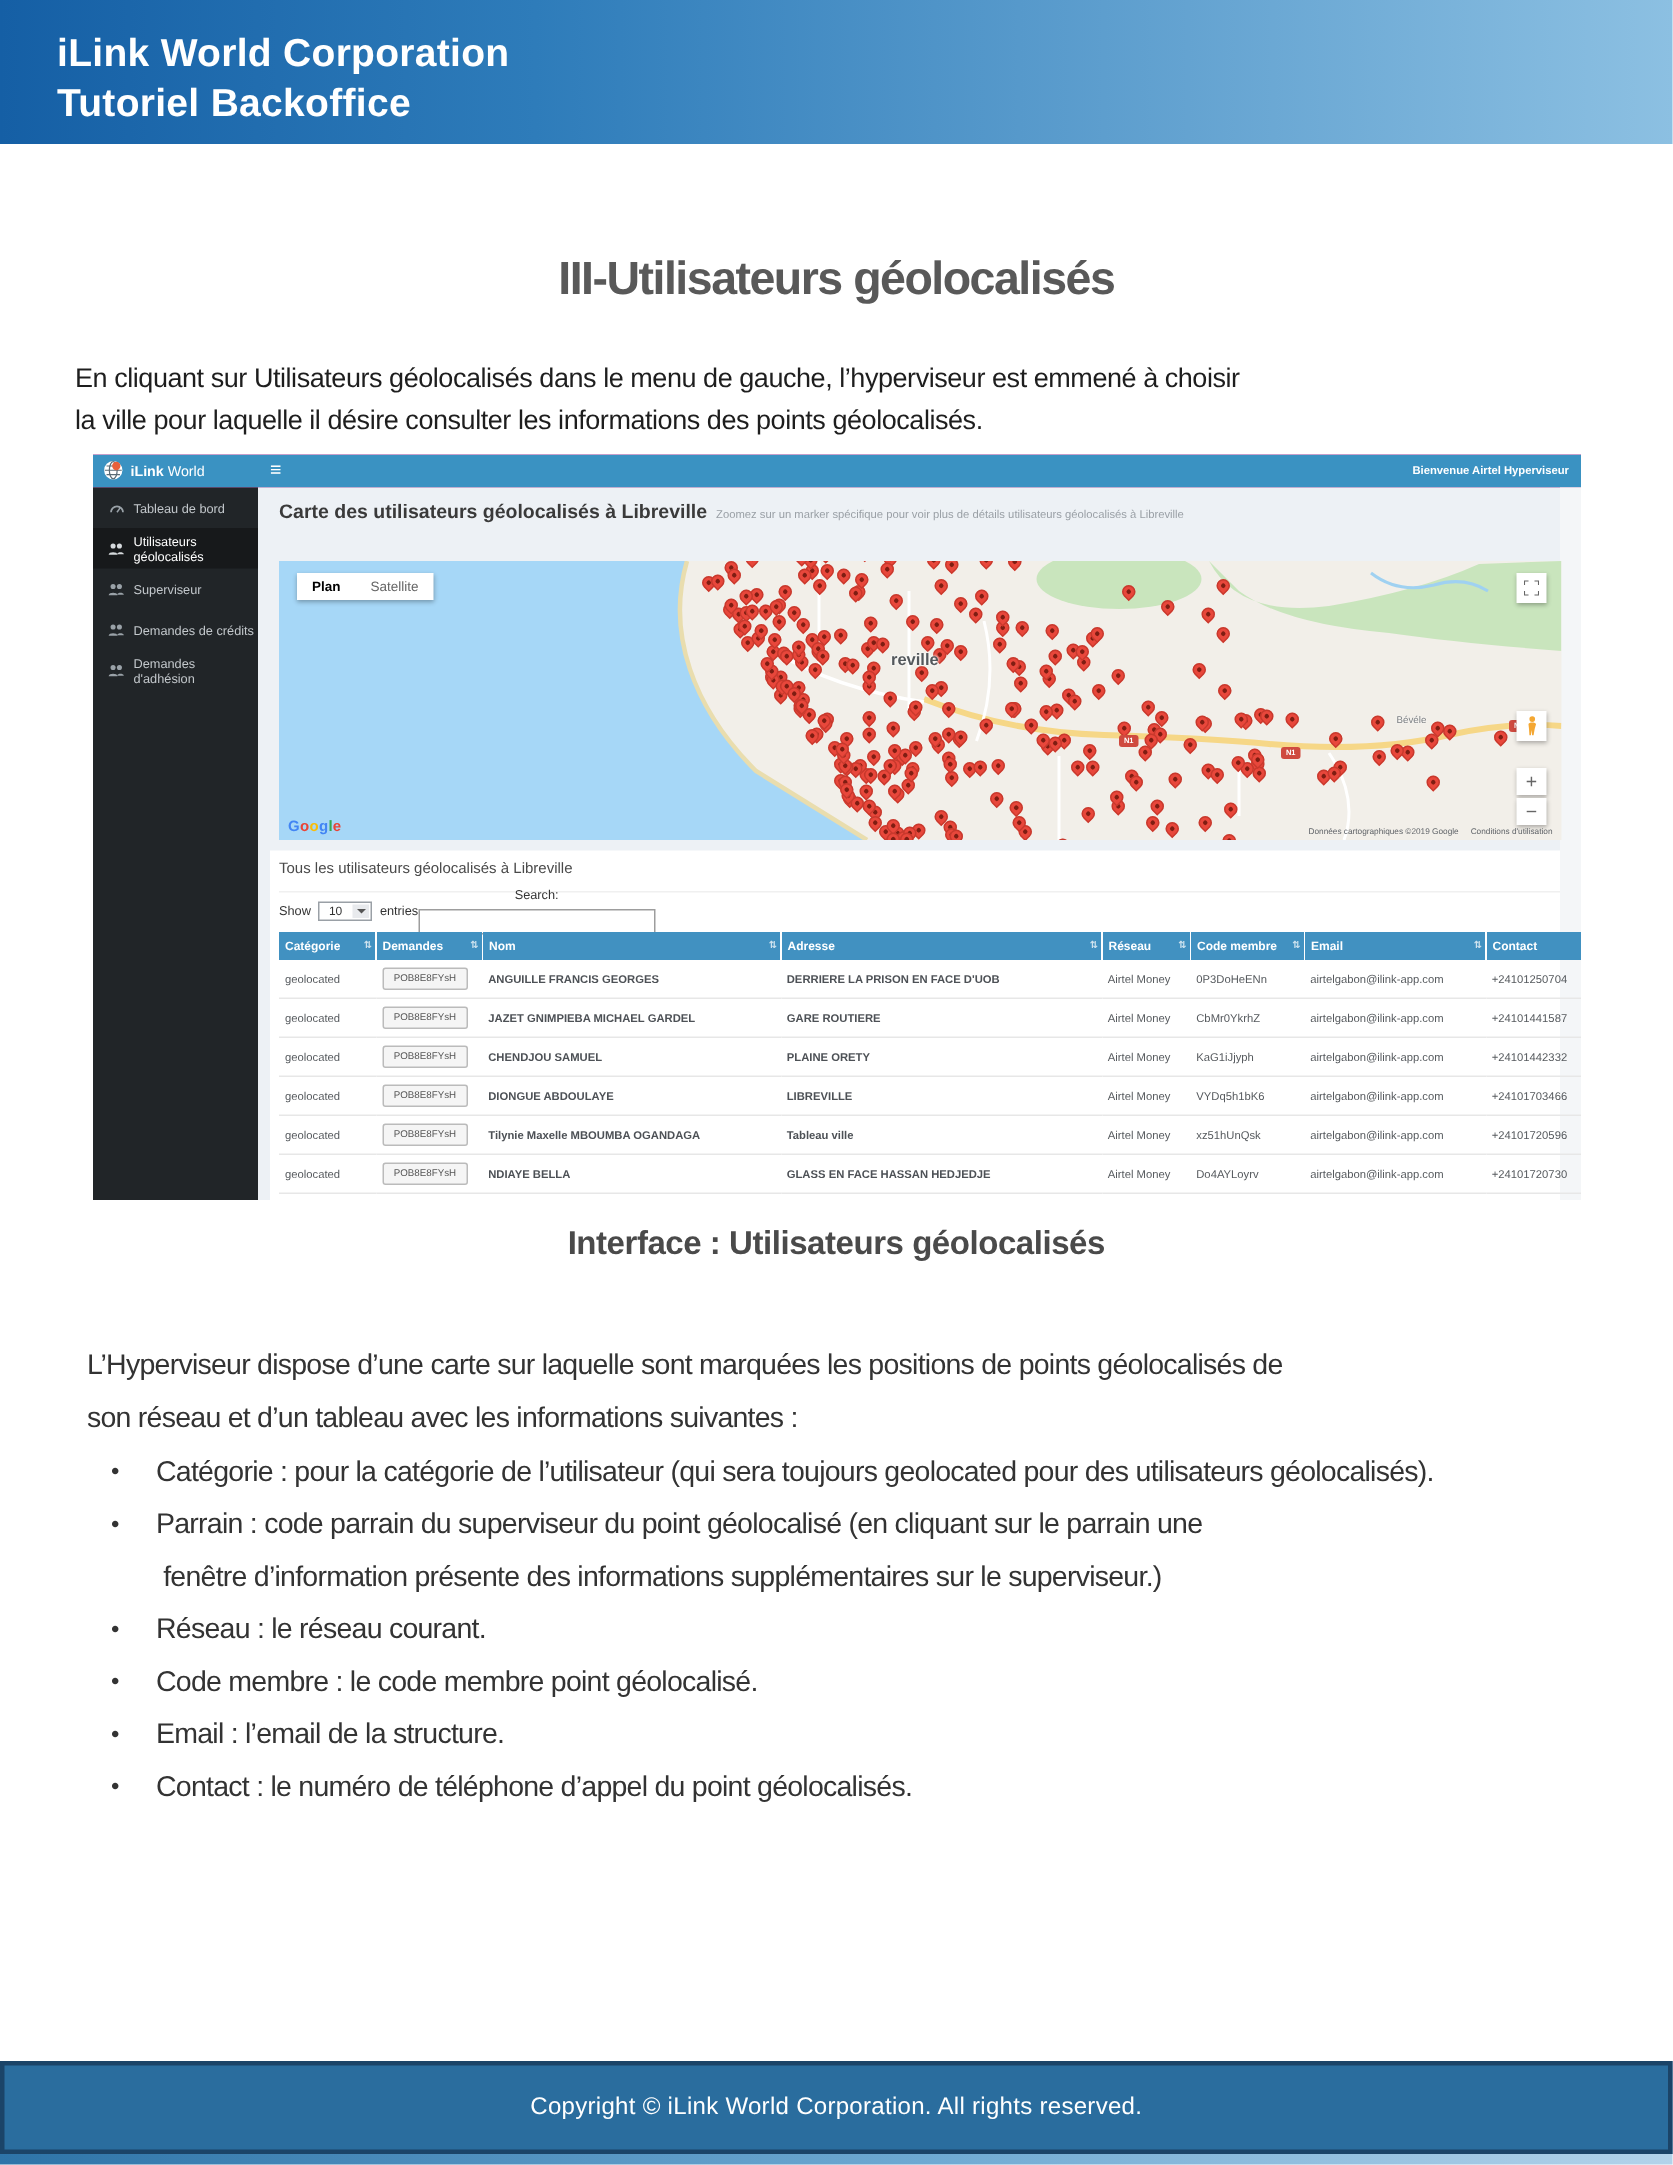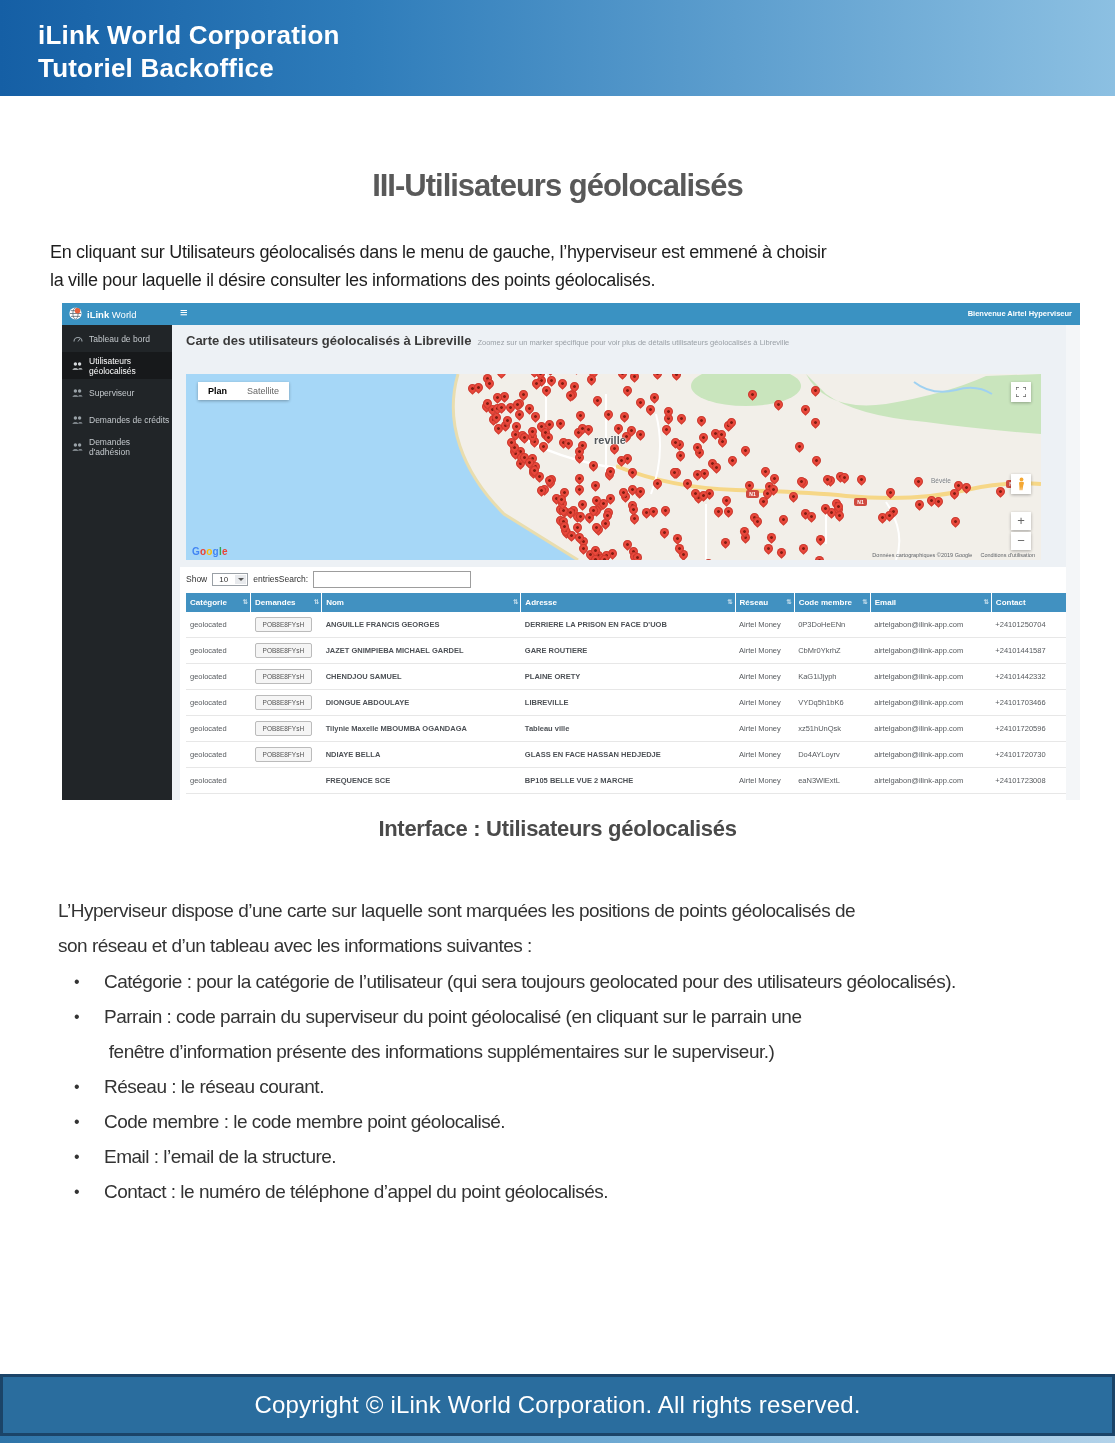--- a/index.html
+++ b/index.html
@@ -14,21 +14,21 @@
   .page-header .l1{top:20px;}
   .page-header .l2{top:53px;}
 
   
   .doc-title{position:absolute;top:168px;left:0;width:100%;text-align:center;
     font-size:31px;font-weight:bold;color:#595959;letter-spacing:-1px;}
   .doc-intro{position:absolute;top:238px;left:50px;width:1000px;font-size:18px;
     line-height:28px;color:#1e1e1e;letter-spacing:-.3px;white-space:pre-wrap;}
 
   
-  .shot{position:absolute;top:303px;left:62px;width:992px;height:497px;background:#ec4899;overflow:hidden;font-size:8px;padding-left:26px;}
+  .shot{position:absolute;top:303px;left:62px;width:992px;height:497px;background:#ec4899;overflow:hidden;font-size:8px;}
   .topbar{position:absolute;top:0;left:0;right:0;height:22px;background:var(--c-topbar,#3a92c2);color:#fff;}
   .brand{position:absolute;left:0;top:0;width:110px;height:22px;display:flex;align-items:center;gap:5px;padding-left:7px;box-sizing:border-box;}
   .brand .btxt{font-size:9.5px;color:#fff;}
   .brand .btxt b{font-weight:bold;}
   .burger{position:absolute;left:118px;top:2px;font-size:13px;color:#fff;cursor:pointer;}
   .welcome{position:absolute;right:8px;top:6px;font-size:7.5px;font-weight:bold;color:#fff;}
 
   .side{position:absolute;left:0;top:22px;width:110px;bottom:0;background:#212528;}
   .side-item{display:flex;align-items:center;gap:6px;height:27px;padding-left:10px;color:#c3c8cc;font-size:8.5px;cursor:pointer;}
   .side-item.active{background:#17191b;color:#fff;}
@@ -70,21 +70,21 @@
 
   
   .panel{position:absolute;left:8px;right:14px;top:242px;bottom:0;background:#fff;padding:0 0 0 6px;box-sizing:border-box;}
   .panel-title{font-size:10px;color:#4a4a4a;padding:7px 0 9px 0;border-bottom:1px solid #f0f0f0;}
   .controls{display:flex;justify-content:flex-start;align-items:center;height:24px;font-size:8.5px;color:#333;padding-right:4px;}
   .lenwrap{display:flex;align-items:center;gap:5px;}
   .pagelen{position:relative;display:inline-block;border:1px solid #9aa0a6;background:#fff;
       padding:1px 16px 1px 6px;font-size:8px;min-width:12px;cursor:pointer;}
   .pagelen .dd{position:absolute;right:1px;top:1px;bottom:1px;width:11px;background:#e8eaed;display:flex;align-items:center;justify-content:center;}
   .pagelen .dd::after{content:"";border:3px solid transparent;border-top-color:#555;margin-top:3px;}
-  .searchwrap{display:flex;align-items:center;gap:5px;}
+  .searchwrap{display:flex;align-items:center;gap:5px;flex-direction:column;}
   .search-input{width:150px;height:15px;border:1px solid #9d9d9d;outline:none;font-size:8px;padding:0 3px;}
 
   table.grid{border-collapse:collapse;table-layout:fixed;width:100%;margin-top:2px;}
   table.grid th{background:var(--c-thead,#4191c1);color:#fff;font-size:8px;font-weight:bold;text-align:left;
       padding:5px 4px;border-right:1px solid rgba(255,255,255,.45);position:relative;cursor:pointer;}
   table.grid th:last-child{border-right:none;}
   .sort{position:absolute;right:2px;top:5px;opacity:.75;font-family:"DejaVu Sans",sans-serif;font-size:6.5px;}
   .sort::after{content:"⇅";}
   table.grid td{font-size:7.5px;color:#565a5e;padding:2px 4px;height:21px;border-bottom:1px solid #e7e7e7;
       overflow:hidden;white-space:nowrap;vertical-align:middle;}
@@ -100,21 +100,21 @@
   .body-text{position:absolute;top:893px;left:58px;width:1010px;color:#333;font-size:19px;
       letter-spacing:-.5px;line-height:35px;}
   .body-text p{margin:0;white-space:pre-wrap;}
   .body-text ul{margin:1px 0 0 0;padding:0 0 0 8px;list-style:none;}
   .body-text li{white-space:pre-wrap;padding-left:38px;position:relative;min-height:35px;}
   .body-text li::before{content:"•";position:absolute;left:8px;top:0;font-size:16px;}
 
   
   .page-footer{position:absolute;top:1374px;left:0;right:0;height:56px;background:var(--c-footer,#2a6d9e);
       border:3px solid #1b4468;display:flex;align-items:center;justify-content:center;
-      color:#fff;font-size:24px;letter-spacing:.2px;}
+      color:#fff;font-size:16px;letter-spacing:.2px;}
   .footer-strip{position:absolute;top:1436px;left:0;right:0;height:7px;
       background:linear-gradient(90deg,#2e74a8 0%,#6ea9d2 55%,#b3d3ea 100%);}
 </style>
 </head>
 <body>
 
 <div class="page-header">
   <div class="hl l1">iLink World Corporation</div>
   <div class="hl l2">Tutoriel Backoffice</div>
 </div>
@@ -503,20 +503,21 @@
       <div class="map-ctl zbtn zplus">+</div>
       <div class="map-ctl zbtn zminus">−</div>
 
       <div class="google"><span style="color: rgb(66, 133, 244);">G</span><span style="color: rgb(234, 67, 53);">o</span><span style="color: rgb(251, 188, 5);">o</span><span style="color: rgb(66, 133, 244);">g</span><span style="color: rgb(52, 168, 83);">l</span><span style="color: rgb(234, 67, 53);">e</span></div>
       <div class="attrib">
         <span>Données cartographiques ©2019 Google</span><span>Conditions d'utilisation</span>
       </div>
     </div>
 
     <div class="panel">
+      <div class="panel-title">Tous les utilisateurs géolocalisés à Libreville</div>
       <div class="controls">
         <span class="lenwrap">
           <span>Show</span>
           <span class="pagelen"><span>10</span><span class="dd"></span></span>
           <span>entries</span>
         </span>
         <span class="searchwrap">
           <span>Search:</span>
           <input class="search-input" style="">
         </span>

